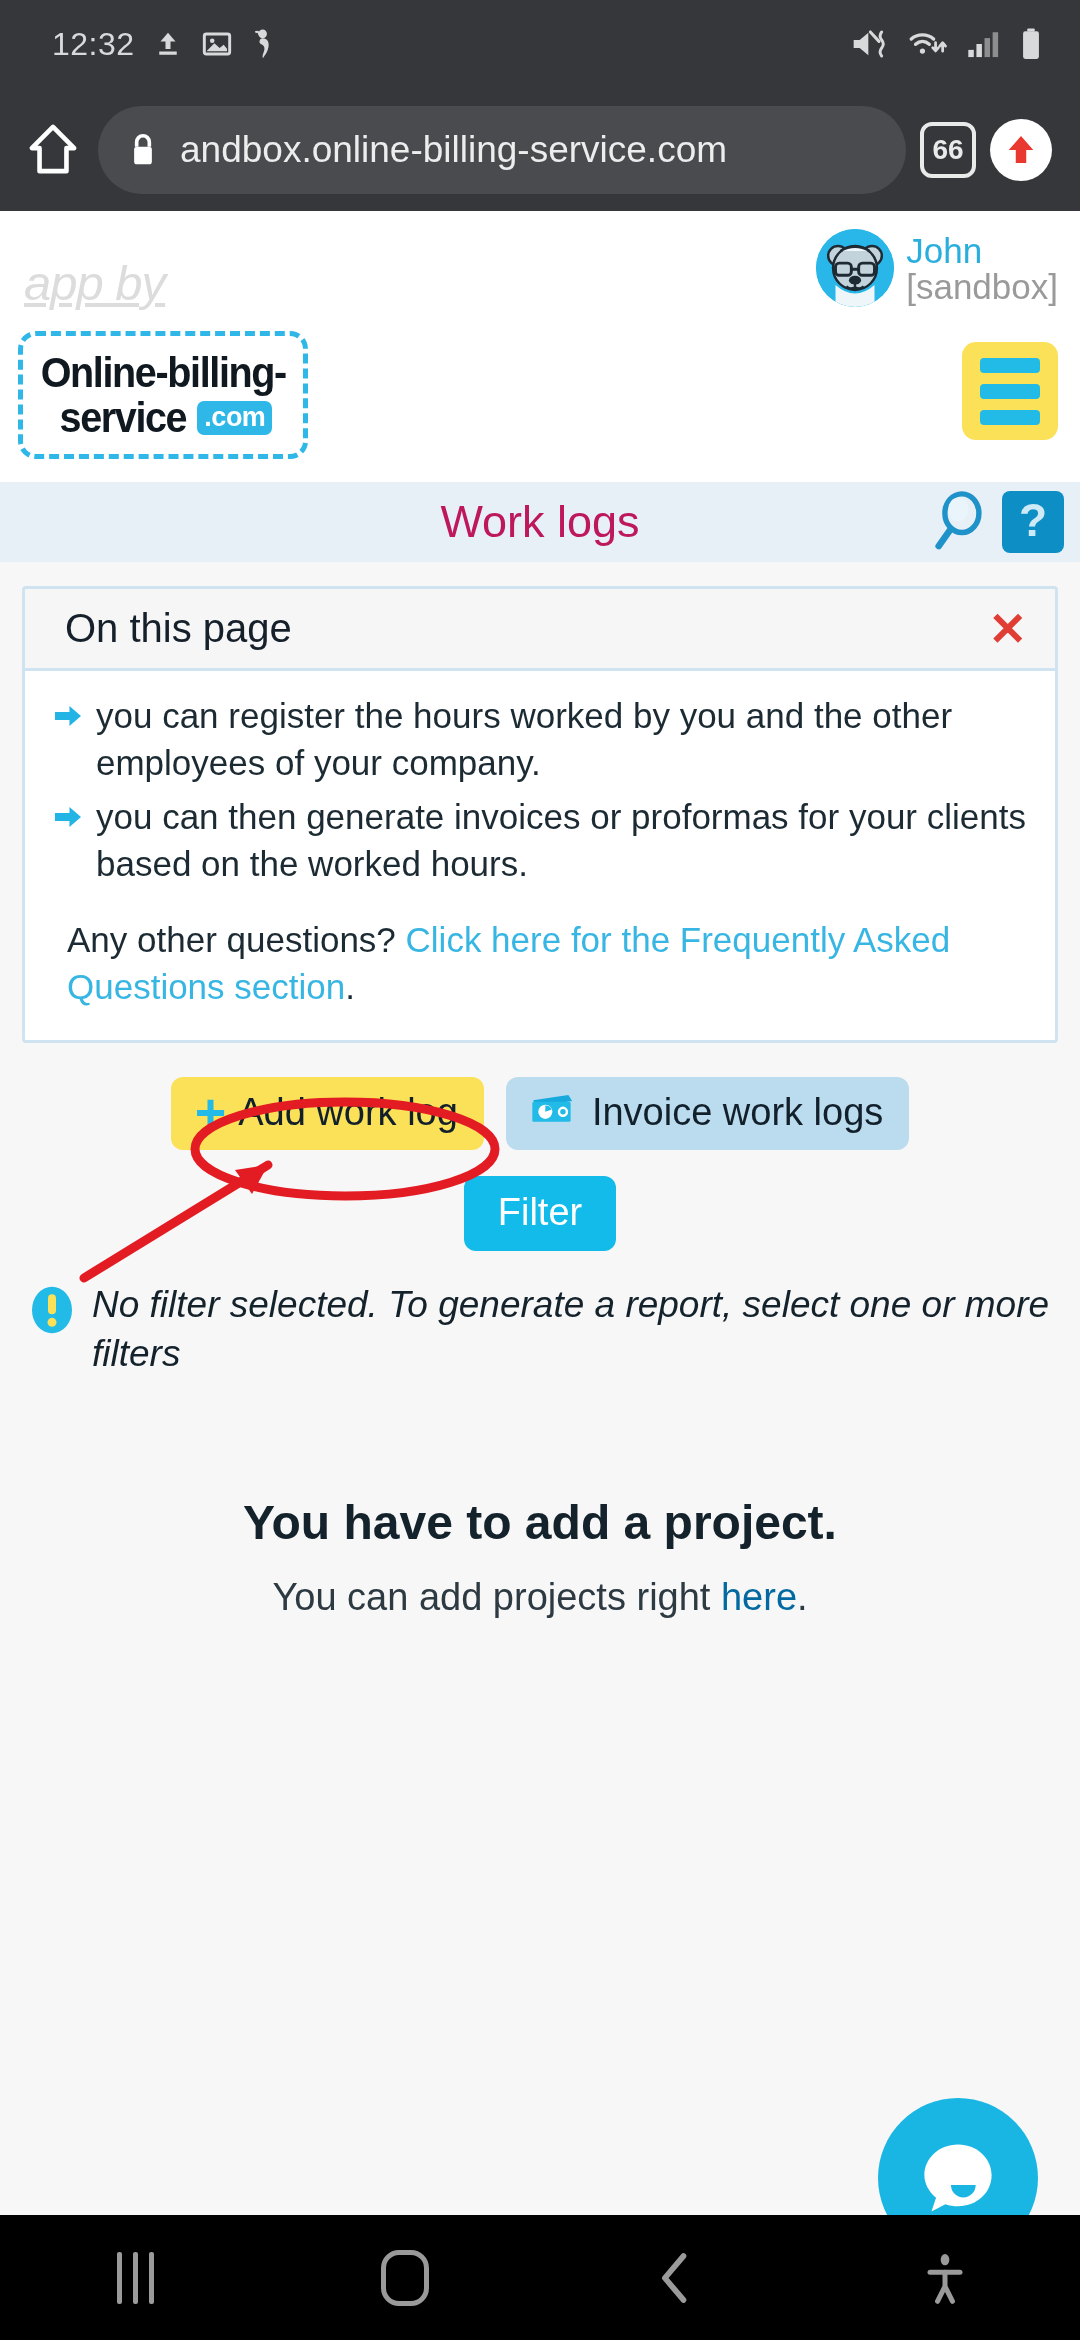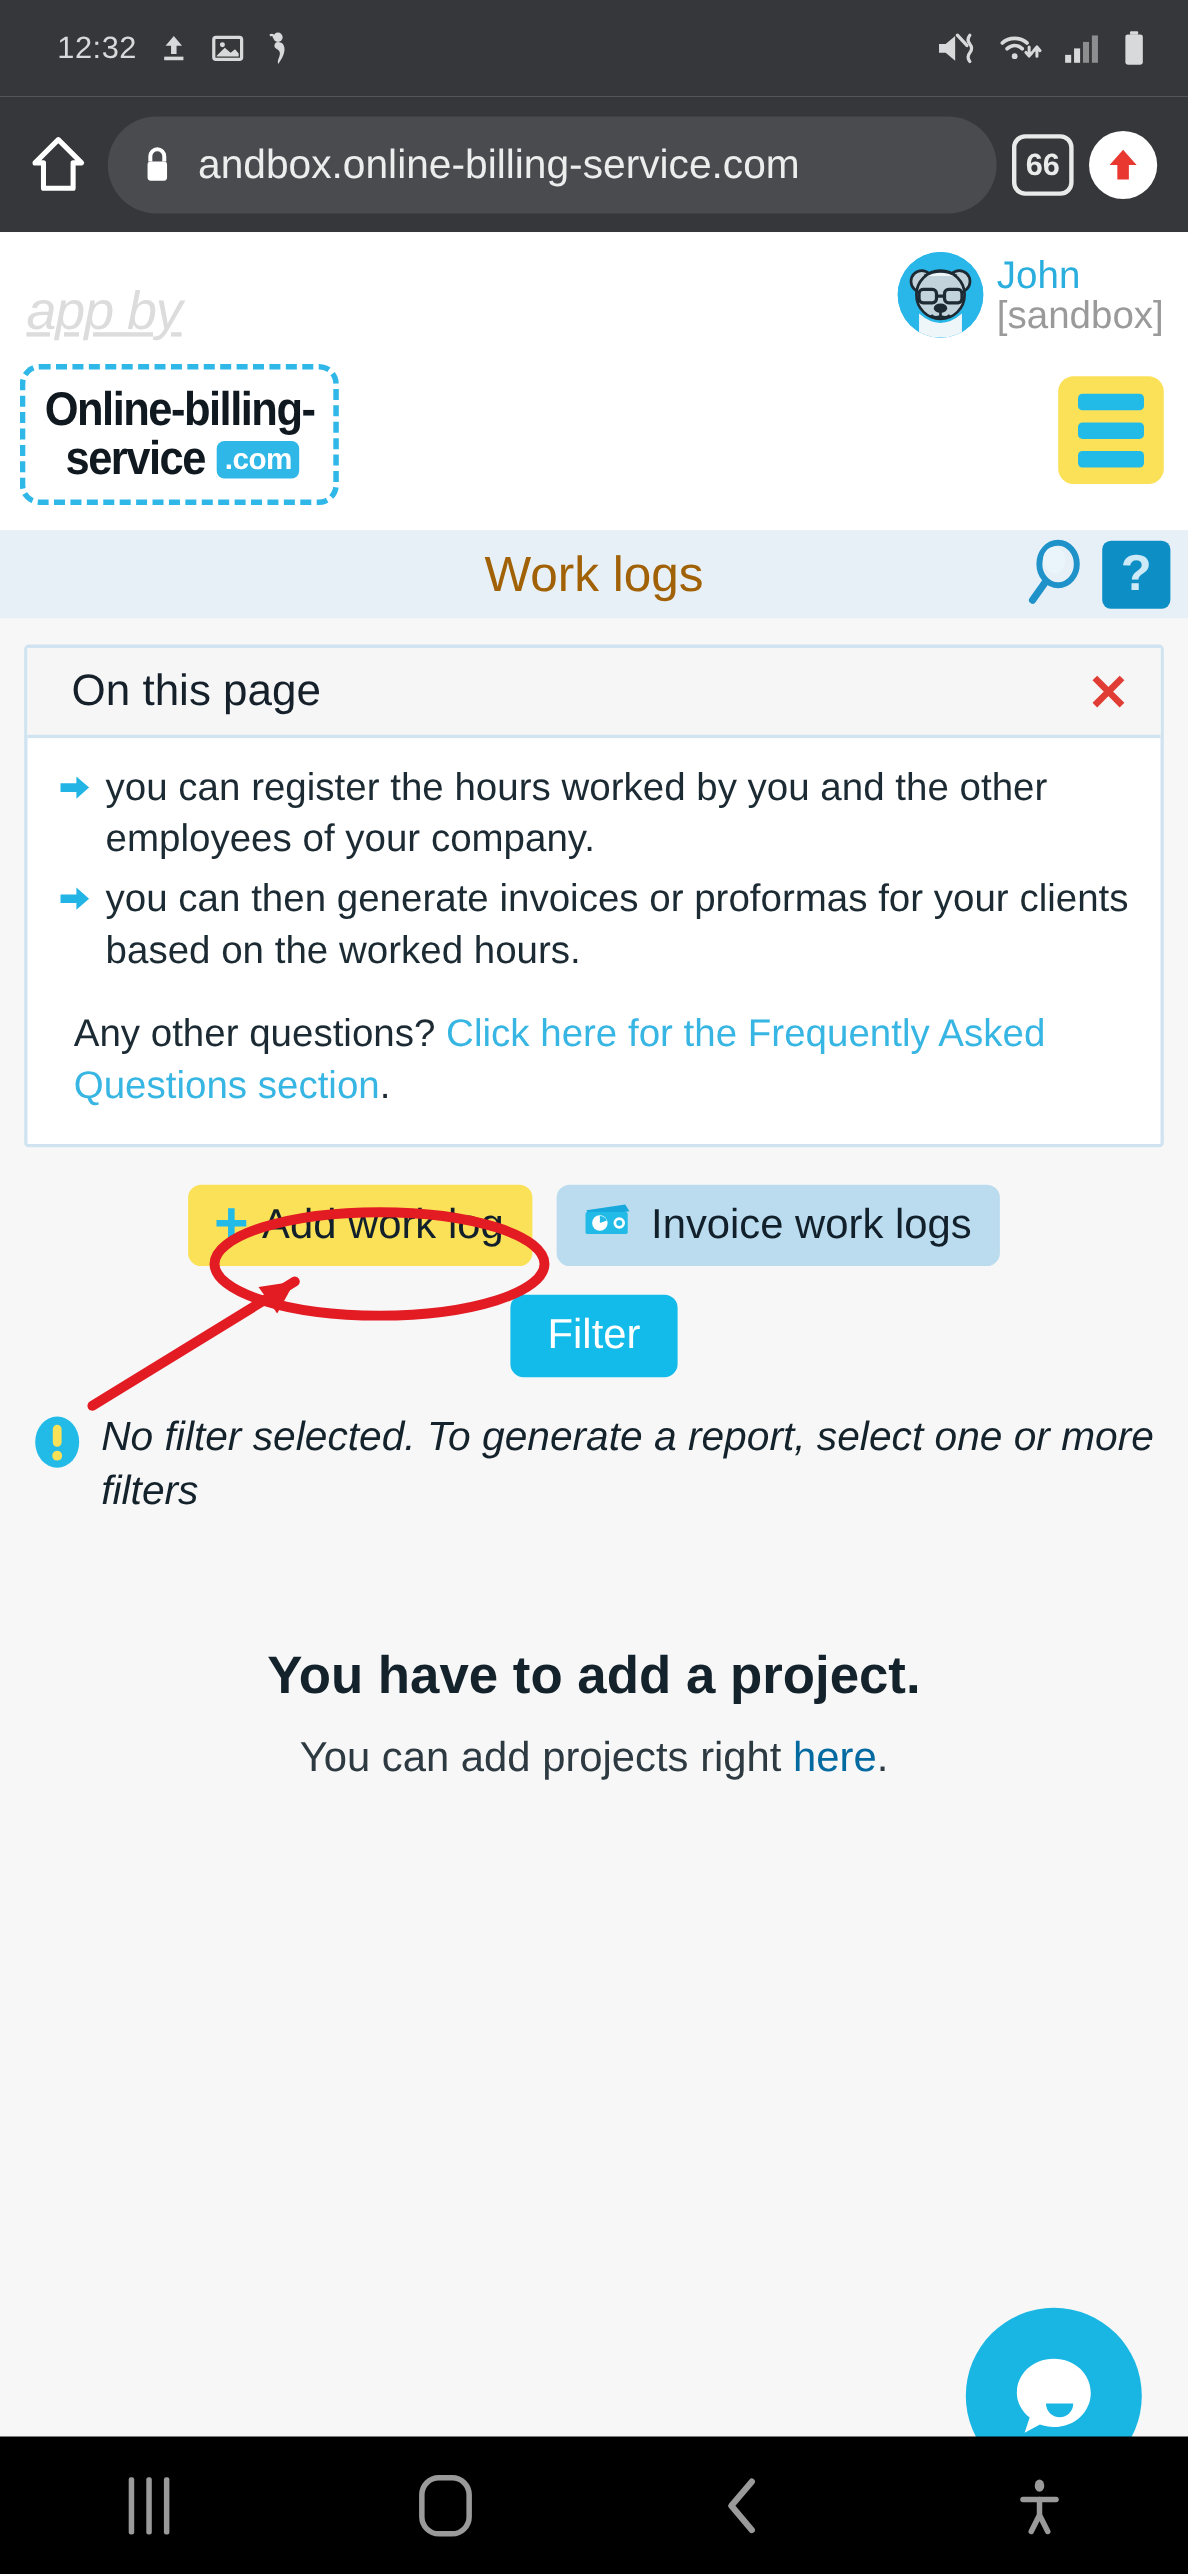--- a/index.html
+++ b/index.html
@@ -29,21 +29,21 @@
     align-items: center;
     padding: 0 36px 0 52px;
   }
   .status-left {
     display: flex;
     align-items: center;
     gap: 18px;
   }
   .status-clock {
     color: #d8d9da;
-    font-size: 28px;
+    font-size: 32px;
     letter-spacing: 0.5px;
     font-family: "Liberation Sans", sans-serif;
   }
   .status-right {
     margin-left: auto;
     display: flex;
     align-items: center;
     gap: 17px;
   }
   .sicon { display: block; }
@@ -217,21 +217,21 @@
   
   .title-bar {
     position: relative;
     height: 80px;
     background: #e8f0f7;
     display: flex;
     align-items: center;
     justify-content: center;
   }
   .page-title {
-    color: #a16207;
+    color: #be185d;
     font-size: 45px;
     letter-spacing: 0px;
   }
   .title-actions {
     position: absolute;
     right: 16px; top: 50%;
     transform: translateY(-50%);
     display: flex;
     align-items: center;
     gap: 14px;

